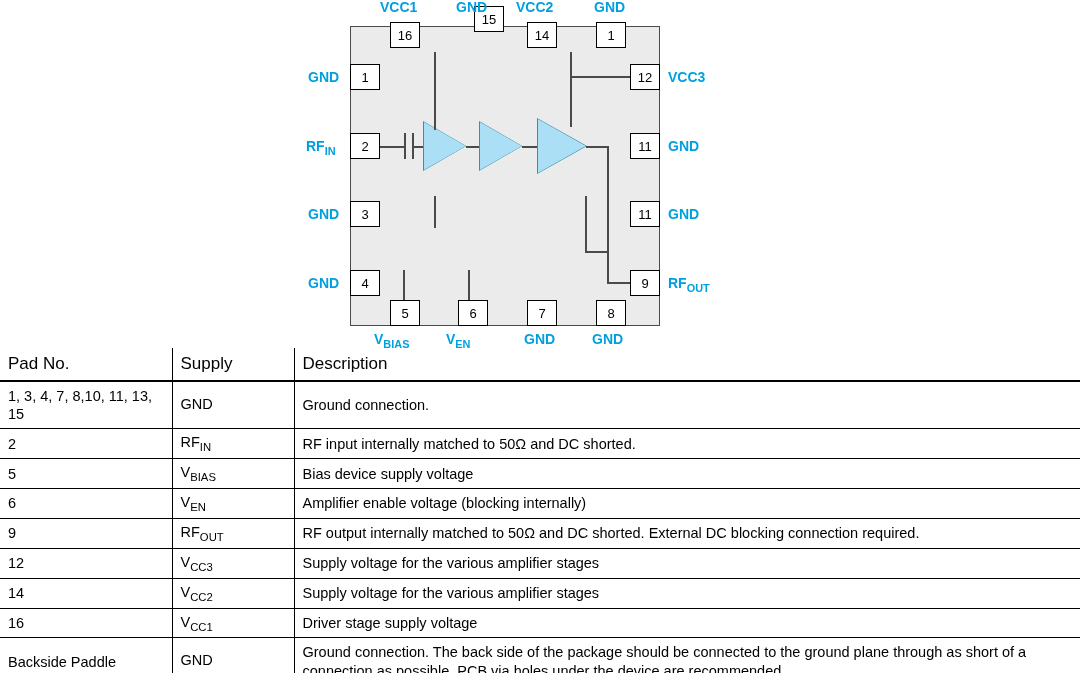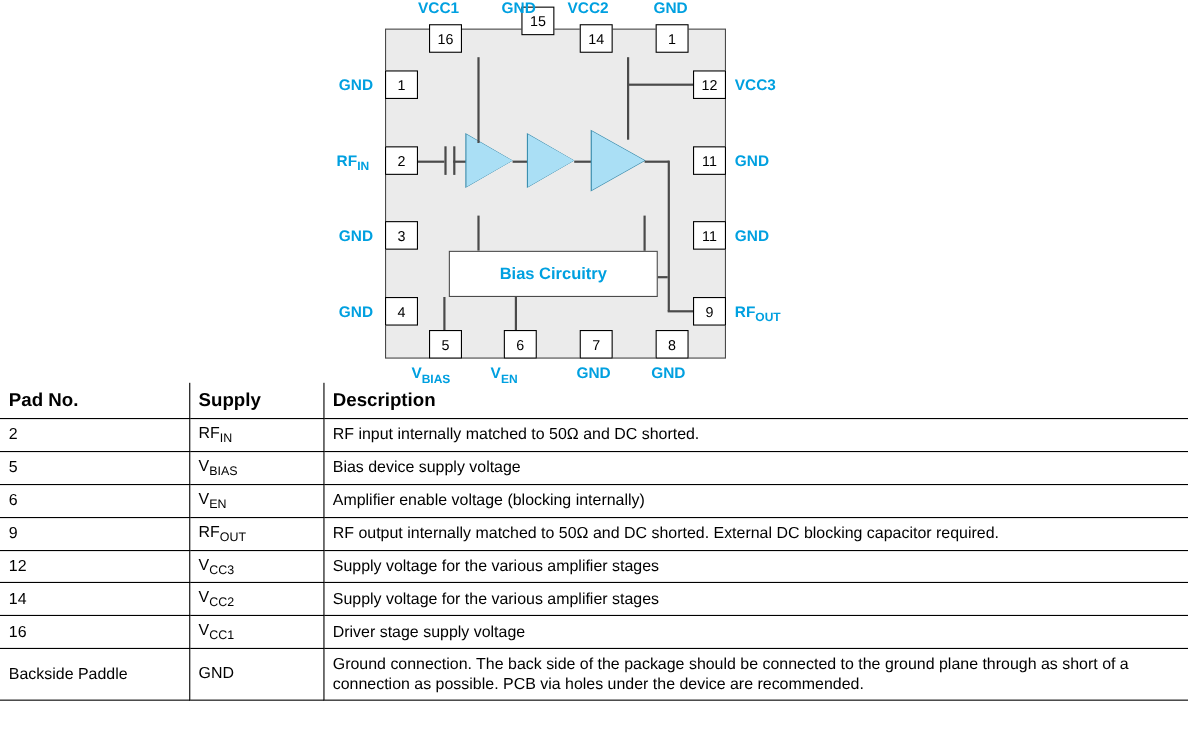--- a/index.html
+++ b/index.html
@@ -117,21 +117,21 @@
     font-size: 14.5px;
   }
   table.pintable th, table.pintable td {
     border: 1px solid #000000;
     padding: 5px 8px;
     vertical-align: middle;
     text-align: left;
   }
   table.pintable th {
     font-size: 17px;
-    font-weight: bold;
+    font-weight: normal;
     padding: 6px 8px;
   }
   col.c1 { width: 172px; }
   col.c2 { width: 122px; }
   col.c3 { width: 786px; }
 
   table.pintable tr.top-row td { border-top: 2px solid #000; }
   table.pintable thead th { border-top: none; border-bottom: 1.5px solid #000; }
   table.pintable th:first-child, table.pintable td:first-child { border-left: none; }
   table.pintable th:last-child, table.pintable td:last-child { border-right: none; }
@@ -173,23 +173,20 @@
   <div class="wire wire-v" style="left:570px; top:52px; height:75px;"></div>
 
   <div class="wire wire-h" style="left:570px; top:76px; width:68px;"></div>
 
   <div class="wire wire-v" style="left:434px; top:196px; height:32px;"></div>
   <div class="wire wire-v" style="left:403px; top:270px; height:30px;"></div>
   <div class="wire wire-v" style="left:468px; top:270px; height:30px;"></div>
   <div class="wire wire-v" style="left:585px; top:196px; height:56px;"></div>
   <div class="wire wire-h" style="left:585px; top:251px; width:22px;"></div>
 
-  <div class="bias-box">
-    <span>Bias Circuitry</span>
-  </div>
 
   <div class="pinbox pin-v" style="left:390px; top:22px;">
       <span>16</span>
     </div>
   <div class="pinlabel" style="left:380px; top:0px;">VCC1</div>
 
   <div class="pinbox pin-v" style="left:458px; top:6px;margin-left:16px;">
       <span>15</span>
     </div>
   <div class="pinlabel" style="left:456px; top:0px;">GND</div>
@@ -272,39 +269,44 @@
       <col class="c3">
     </colgroup>
   <thead>
     <tr>
       <th>Pad No.</th>
       <th>Supply</th>
       <th>Description</th>
     </tr>
   </thead>
   <tbody>
+    <tr class="top-row">
+      <td class="tight">1, 3, 4, 7, 8,10, 11, 13, 15</td>
+      <td><span>GND</span><span class="sub"></span></td>
+      <td>Ground connection.</td>
+    </tr>
     <tr>
       <td>2</td>
       <td><span>RF</span><span class="sub">IN</span></td>
       <td>RF input internally matched to 50Ω and DC shorted.</td>
     </tr>
     <tr>
       <td>5</td>
       <td><span>V</span><span class="sub">BIAS</span></td>
       <td>Bias device supply voltage</td>
     </tr>
     <tr>
       <td>6</td>
       <td><span>V</span><span class="sub">EN</span></td>
       <td>Amplifier enable voltage (blocking internally)</td>
     </tr>
     <tr>
       <td>9</td>
       <td><span>RF</span><span class="sub">OUT</span></td>
-      <td>RF output internally matched to 50Ω and DC shorted. External DC blocking capacitor required.</td>
+      <td>RF output internally matched to 50Ω and DC shorted. External DC blocking connection required.</td>
     </tr>
     <tr>
       <td>12</td>
       <td><span>V</span><span class="sub">CC3</span></td>
       <td>Supply voltage for the various amplifier stages</td>
     </tr>
     <tr>
       <td>14</td>
       <td><span>V</span><span class="sub">CC2</span></td>
       <td>Supply voltage for the various amplifier stages</td>

